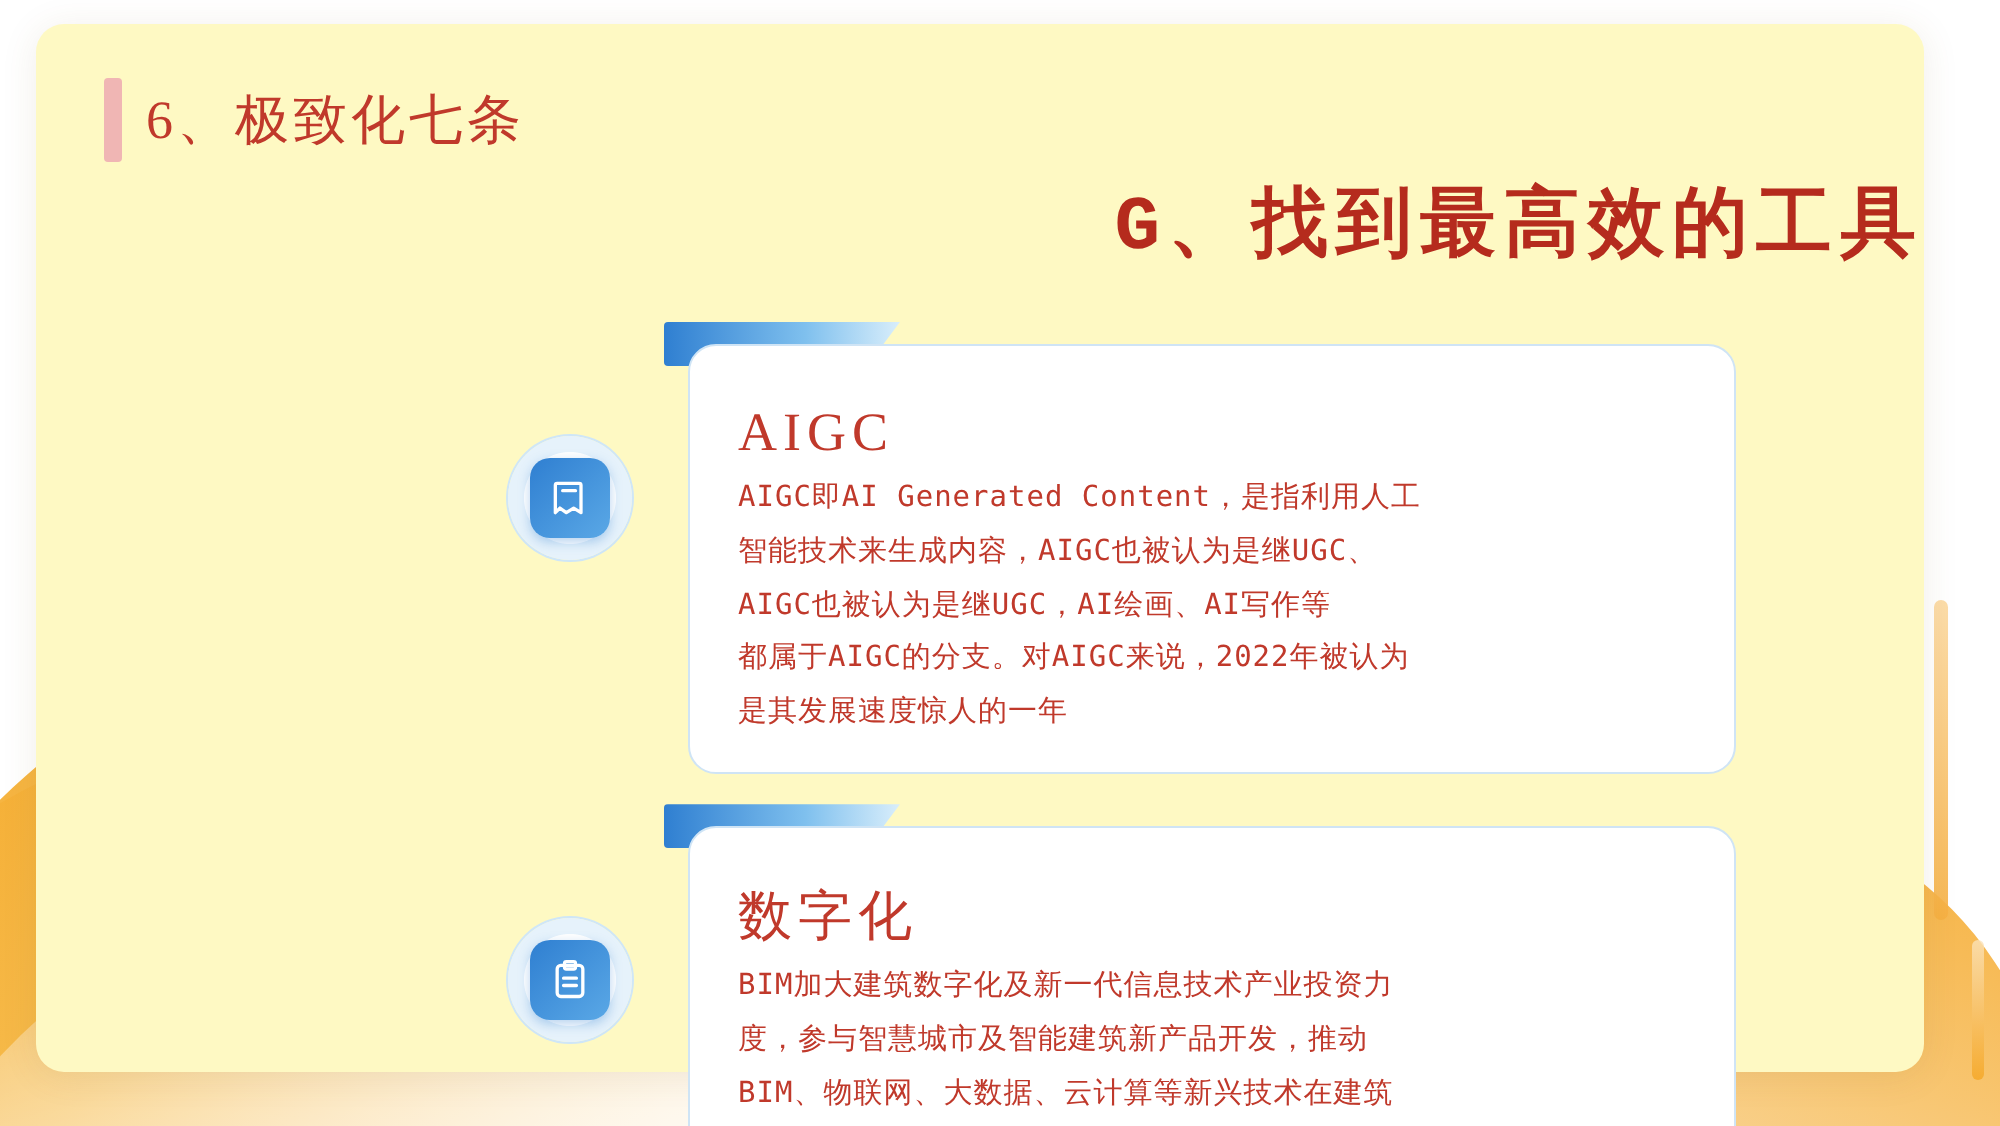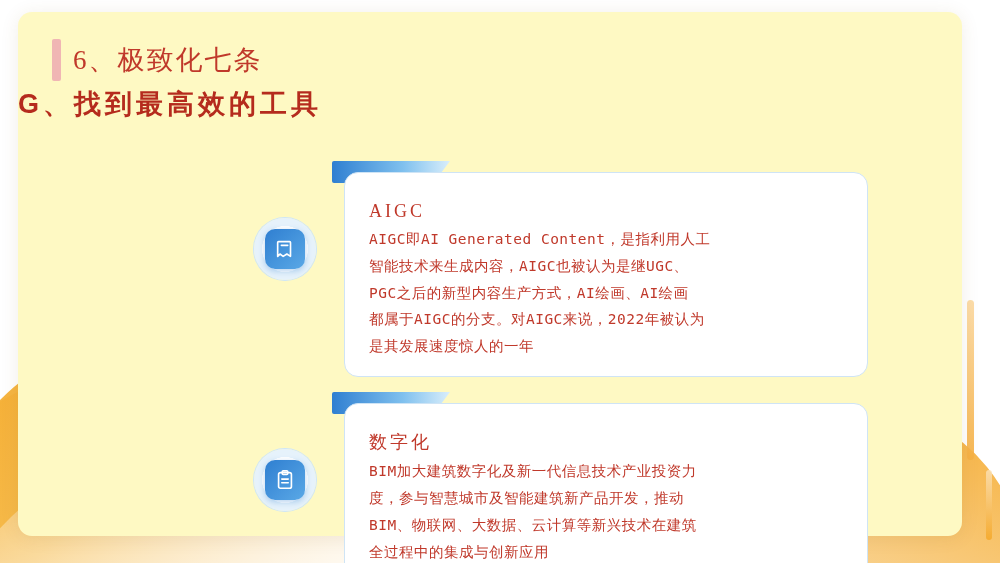--- a/index.html
+++ b/index.html
@@ -127,23 +127,23 @@
     font-weight: 400;
     white-space: nowrap;
   }
 
   
   .main-title {
     position: absolute;
     left: 0;
     right: 0;
     top: 74px;
-    text-align: left;
-    font-family: Liberation Sans, sans-serif;
-    font-size: 27px;
+    text-align: right;
+    font-family: Liberation Mono, monospace;
+    font-size: 38px;
     font-weight: 700;
     color: #b52b1d;
     letter-spacing: 4px;
   }
 
   
   .blocks {
     position: absolute;
     left: 236px;
     top: 160px;
@@ -168,21 +168,21 @@
     left: 78px;
     top: -11px;
     width: 118px;
     height: 22px;
     background: linear-gradient(90deg, #2f7fd1 0%, #7fc0ee 60%, #d9eefb 100%);
     clip-path: polygon(0 0, 100% 0, 86% 100%, 0% 100%);
     border-radius: 2px 0 0 2px;
   }
   .block-title {
     font-family: "Liberation Serif", "DejaVu Serif", serif;
-    font-size: 18px;
+    font-size: 27px;
     color: #c0392b;
     letter-spacing: 3px;
     margin: 0 0 4px 0;
     font-weight: 400;
   }
   .block-body {
     font-family: "DejaVu Sans Mono", "Liberation Mono", monospace;
     font-size: 14.5px;
     line-height: 1.85;
     color: #c0392b;
@@ -249,21 +249,21 @@
               <path d="M5 4h12a1 1 0 0 1 1 1v15l-4-2.5L10 20 6.5 17.5 4 20V5a1 1 0 0 1 1-1z"></path>
               <path d="M8 8h7"></path>
             </svg>
           </div>
         </div>
         <div class="block-ribbon"></div>
         <div class="block-box">
           <div class="block-title">AIGC</div>
           <div class="block-body">AIGC即AI Generated Content，是指利用人工
 智能技术来生成内容，AIGC也被认为是继UGC、
-PGC之后的新型内容生产方式，AI绘画、AI绘画
+AIGC也被认为是继UGC，AI绘画、AI写作等
 都属于AIGC的分支。对AIGC来说，2022年被认为
 是其发展速度惊人的一年</div>
         </div>
       </div>
 
       <div class="block block-2">
         <div class="icon-badge">
           <div class="icon-inner">
             <svg width="22" height="22" viewBox="0 0 24 24" fill="none" stroke="#ffffff" stroke-width="1.8" stroke-linecap="round" stroke-linejoin="round">
               <rect x="5" y="4" width="14" height="17" rx="2"></rect>

